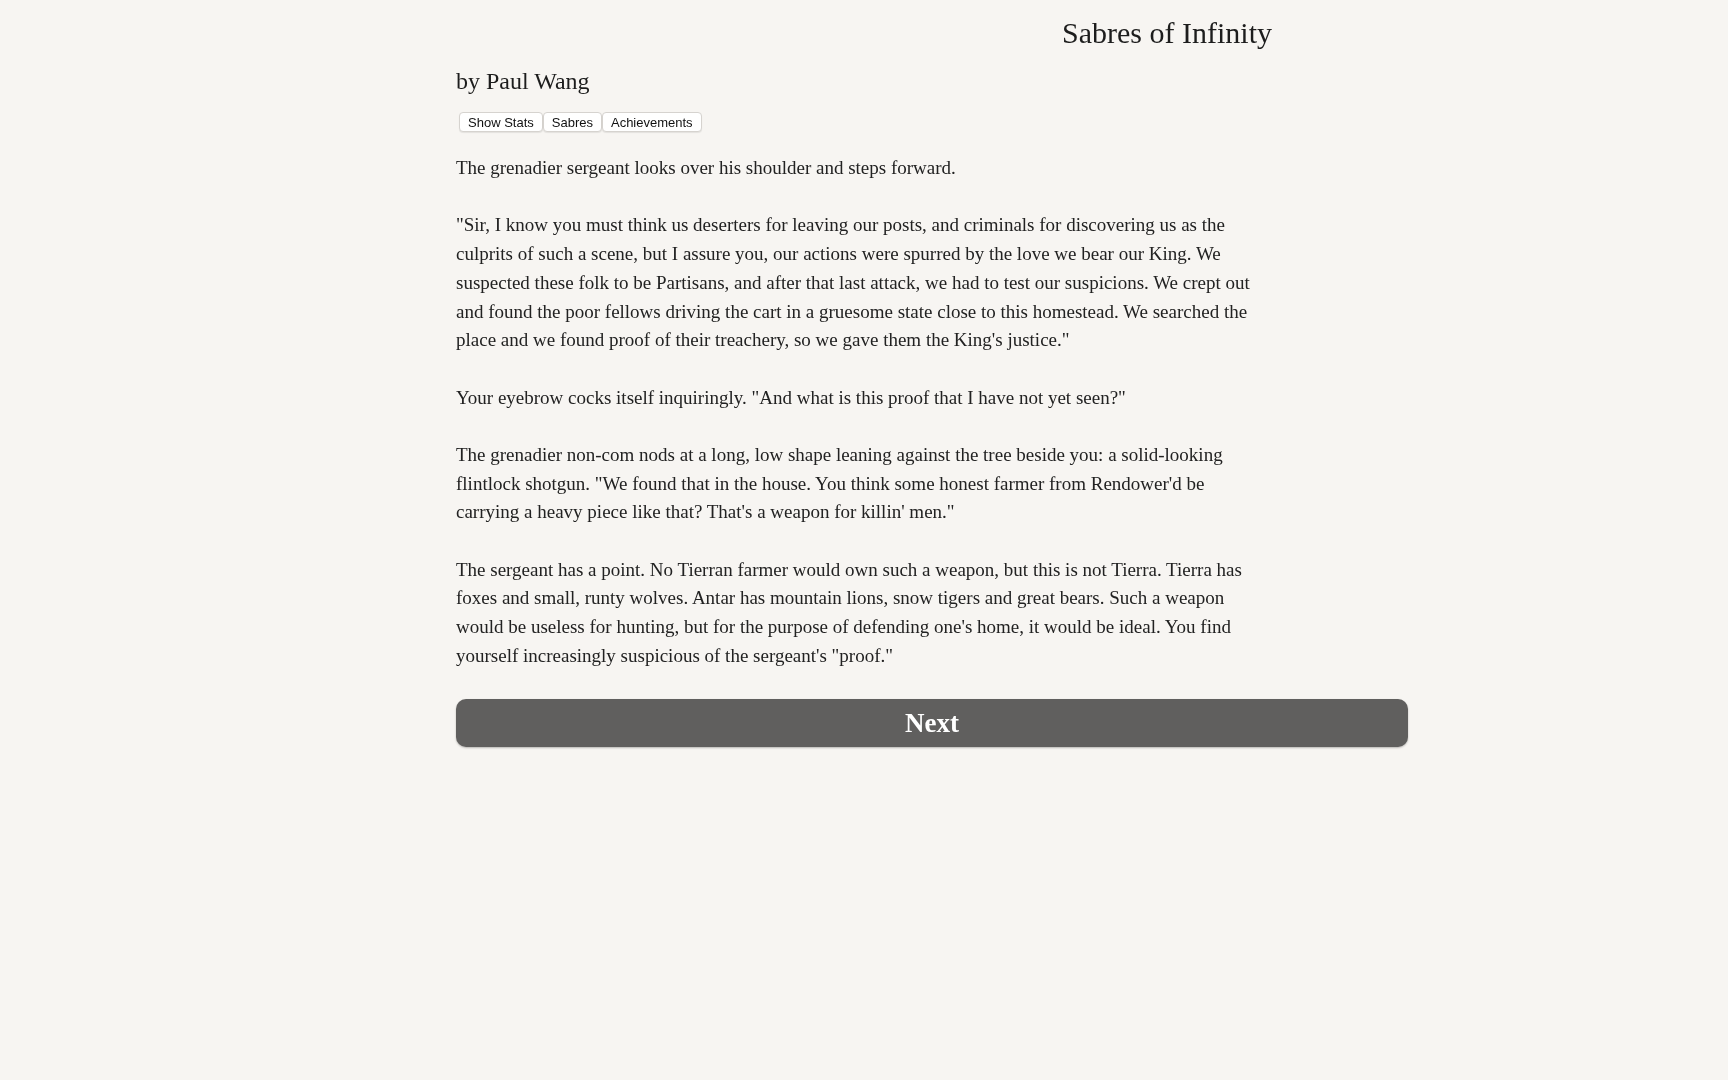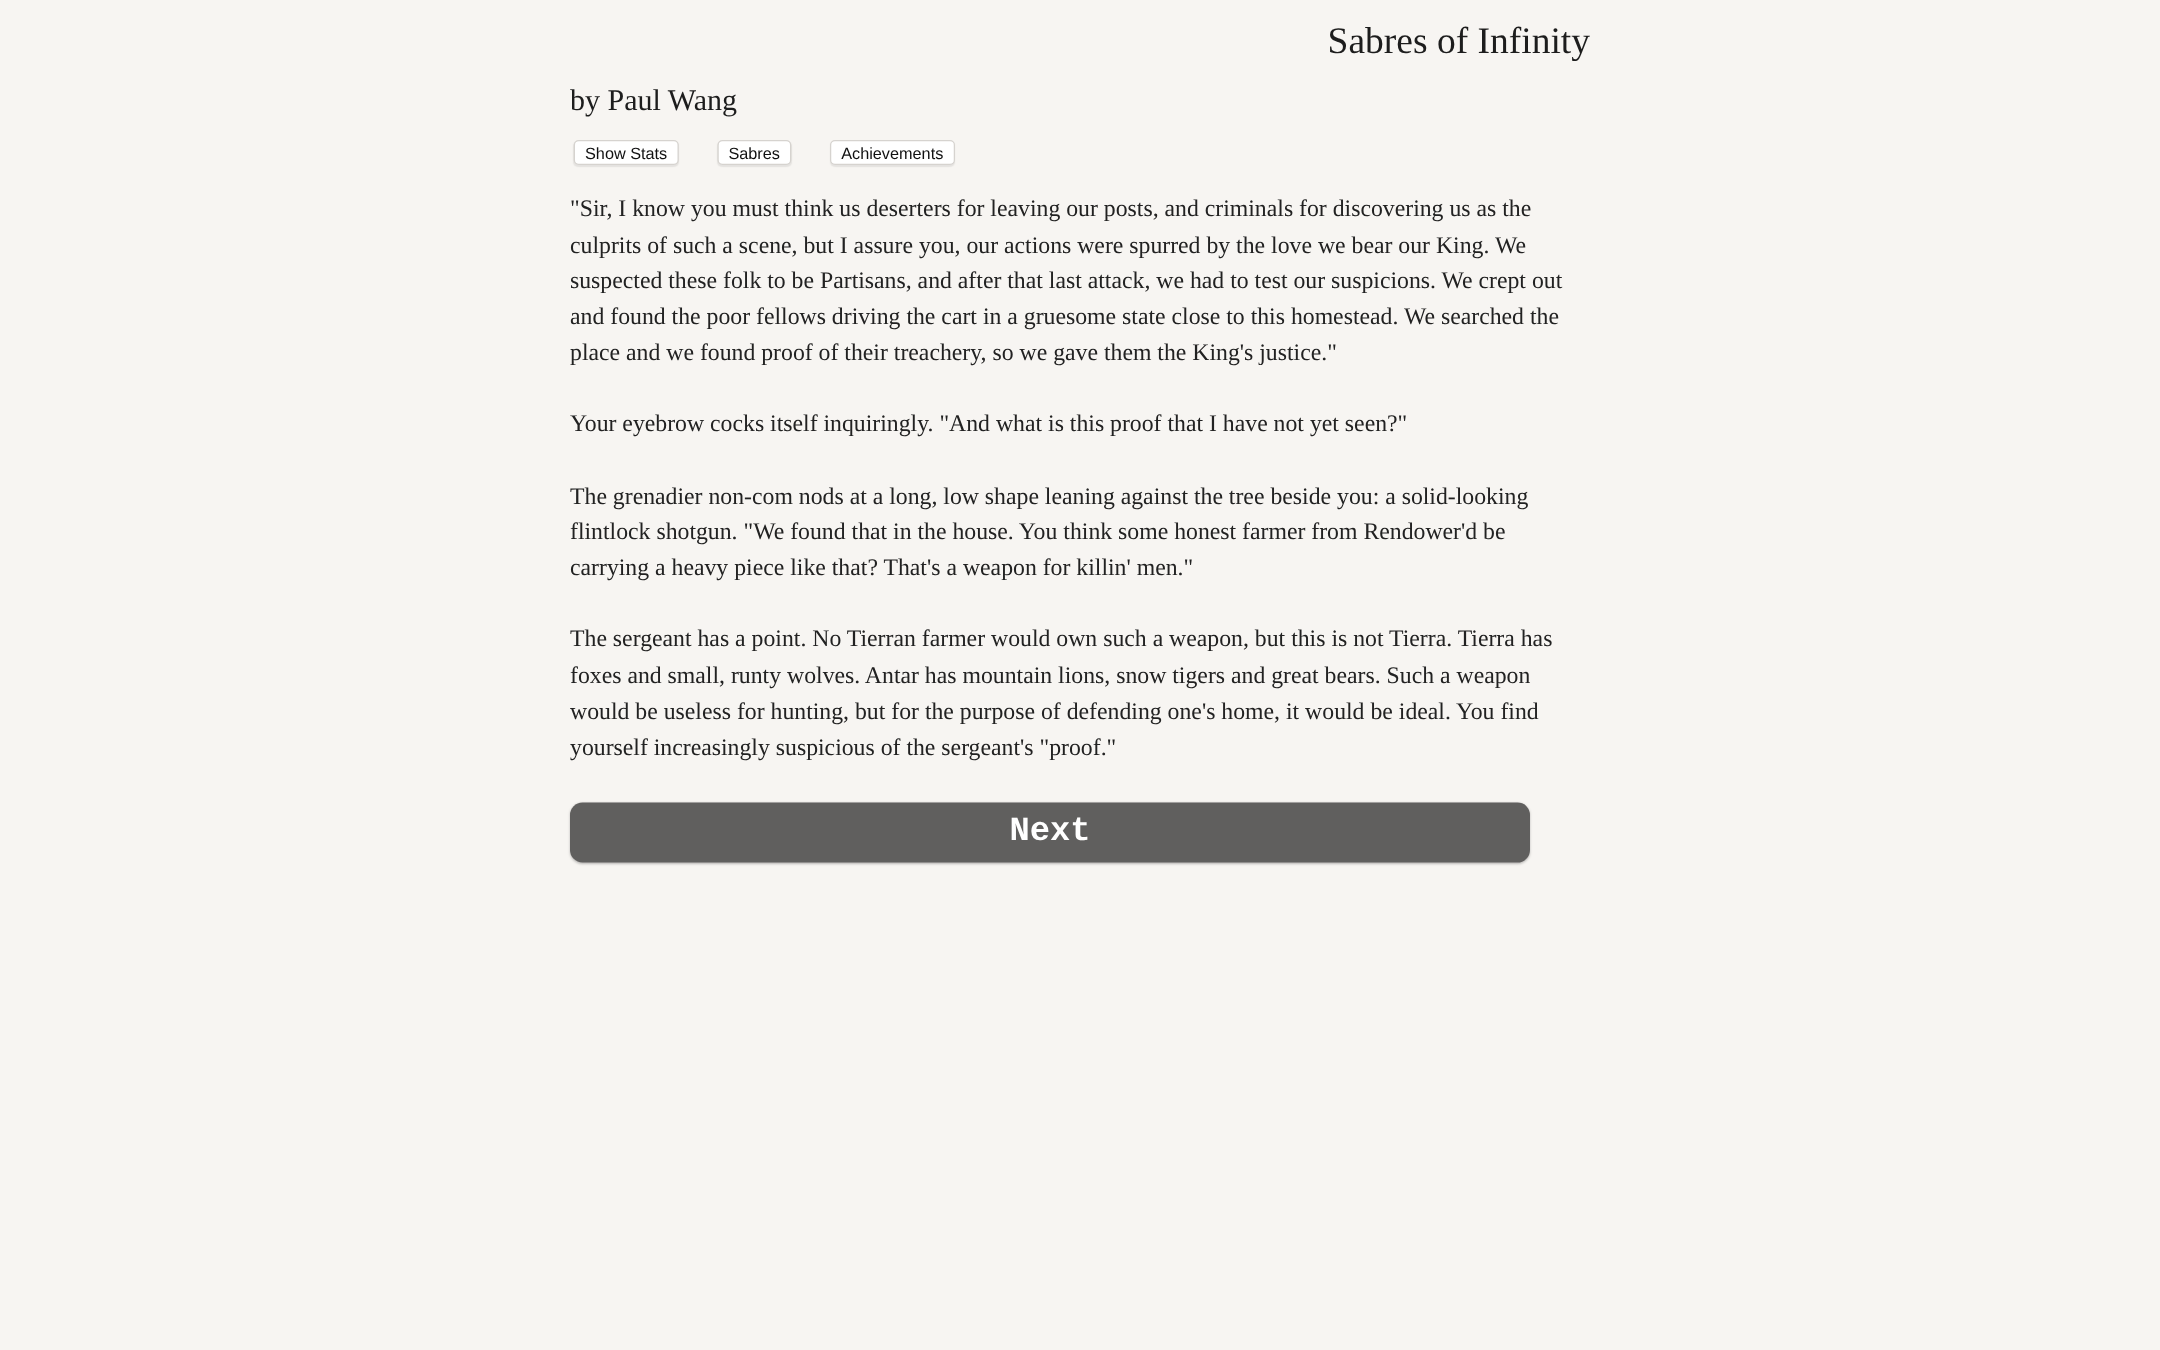--- a/index.html
+++ b/index.html
@@ -28,21 +28,21 @@
   .author {
     font-family: "Liberation Serif", "DejaVu Serif", serif;
     font-size: 24px;
     color: #1d1d1d;
     margin: 15px 0 0 0;
     line-height: 30px;
   }
   .toolbar {
     margin-top: 16px;
     display: flex;
-    gap: 31px;
+    gap: 0;
     padding-left: 3px;
   }
   .tbtn {
     font-family: "Liberation Sans", "DejaVu Sans", sans-serif;
     font-size: 13px;
     color: #111;
     background: #fff;
     border: 1px solid #d6d3cf;
     border-radius: 4px;
     padding: 2px 8px;
@@ -56,48 +56,49 @@
     font-family: "Liberation Serif", "DejaVu Serif", serif;
     font-size: 19px;
     color: #222;
     line-height: 28.7px;
   }
   .story p {
     margin: 0 0 28.7px 0;
   }
   .next-btn {
     display: block;
-    width: 768px;
+    width: 952px;
     height: 48px;
     margin-top: 4px;
     background: #605f5e;
     border: none;
     border-radius: 10px;
     color: #fff;
-    font-family: Liberation Mono, monospace;
+    font-family: Liberation Serif, serif;
     font-weight: bold;
     font-size: 27px;
     cursor: pointer;
     box-shadow: 0 1px 2px rgba(0,0,0,0.25);
   }
 </style>
 </head>
 <body>
 
 <div class="container">
   <h1 class="title">Sabres of Infinity</h1>
   <div class="author">by Paul Wang</div>
 
   <div class="toolbar">
     <button class="tbtn">Show Stats</button>
     <button class="tbtn">Sabres</button>
     <button class="tbtn">Achievements</button>
   </div>
 
   <div class="story">
+    <p>The grenadier sergeant looks over his shoulder and steps forward.</p>
     <p>"Sir, I know you must think us deserters for leaving our posts, and criminals for discovering us as the culprits of such a scene, but I assure you, our actions were spurred by the love we bear our King. We suspected these folk to be Partisans, and after that last attack, we had to test our suspicions. We crept out and found the poor fellows driving the cart in a gruesome state close to this homestead. We searched the place and we found proof of their treachery, so we gave them the King's justice."</p>
     <p>Your eyebrow cocks itself inquiringly. "And what is this proof that I have not yet seen?"</p>
     <p>The grenadier non-com nods at a long, low shape leaning against the tree beside you: a solid-looking flintlock shotgun. "We found that in the house. You think some honest farmer from Rendower'd be carrying a heavy piece like that? That's a weapon for killin' men."</p>
     <p>The sergeant has a point. No Tierran farmer would own such a weapon, but this is not Tierra. Tierra has foxes and small, runty wolves. Antar has mountain lions, snow tigers and great bears. Such a weapon would be useless for hunting, but for the purpose of defending one's home, it would be ideal. You find yourself increasingly suspicious of the sergeant's "proof."</p>
   </div>
 
   <button class="next-btn">Next</button>
 </div>
 
 </body></html>

